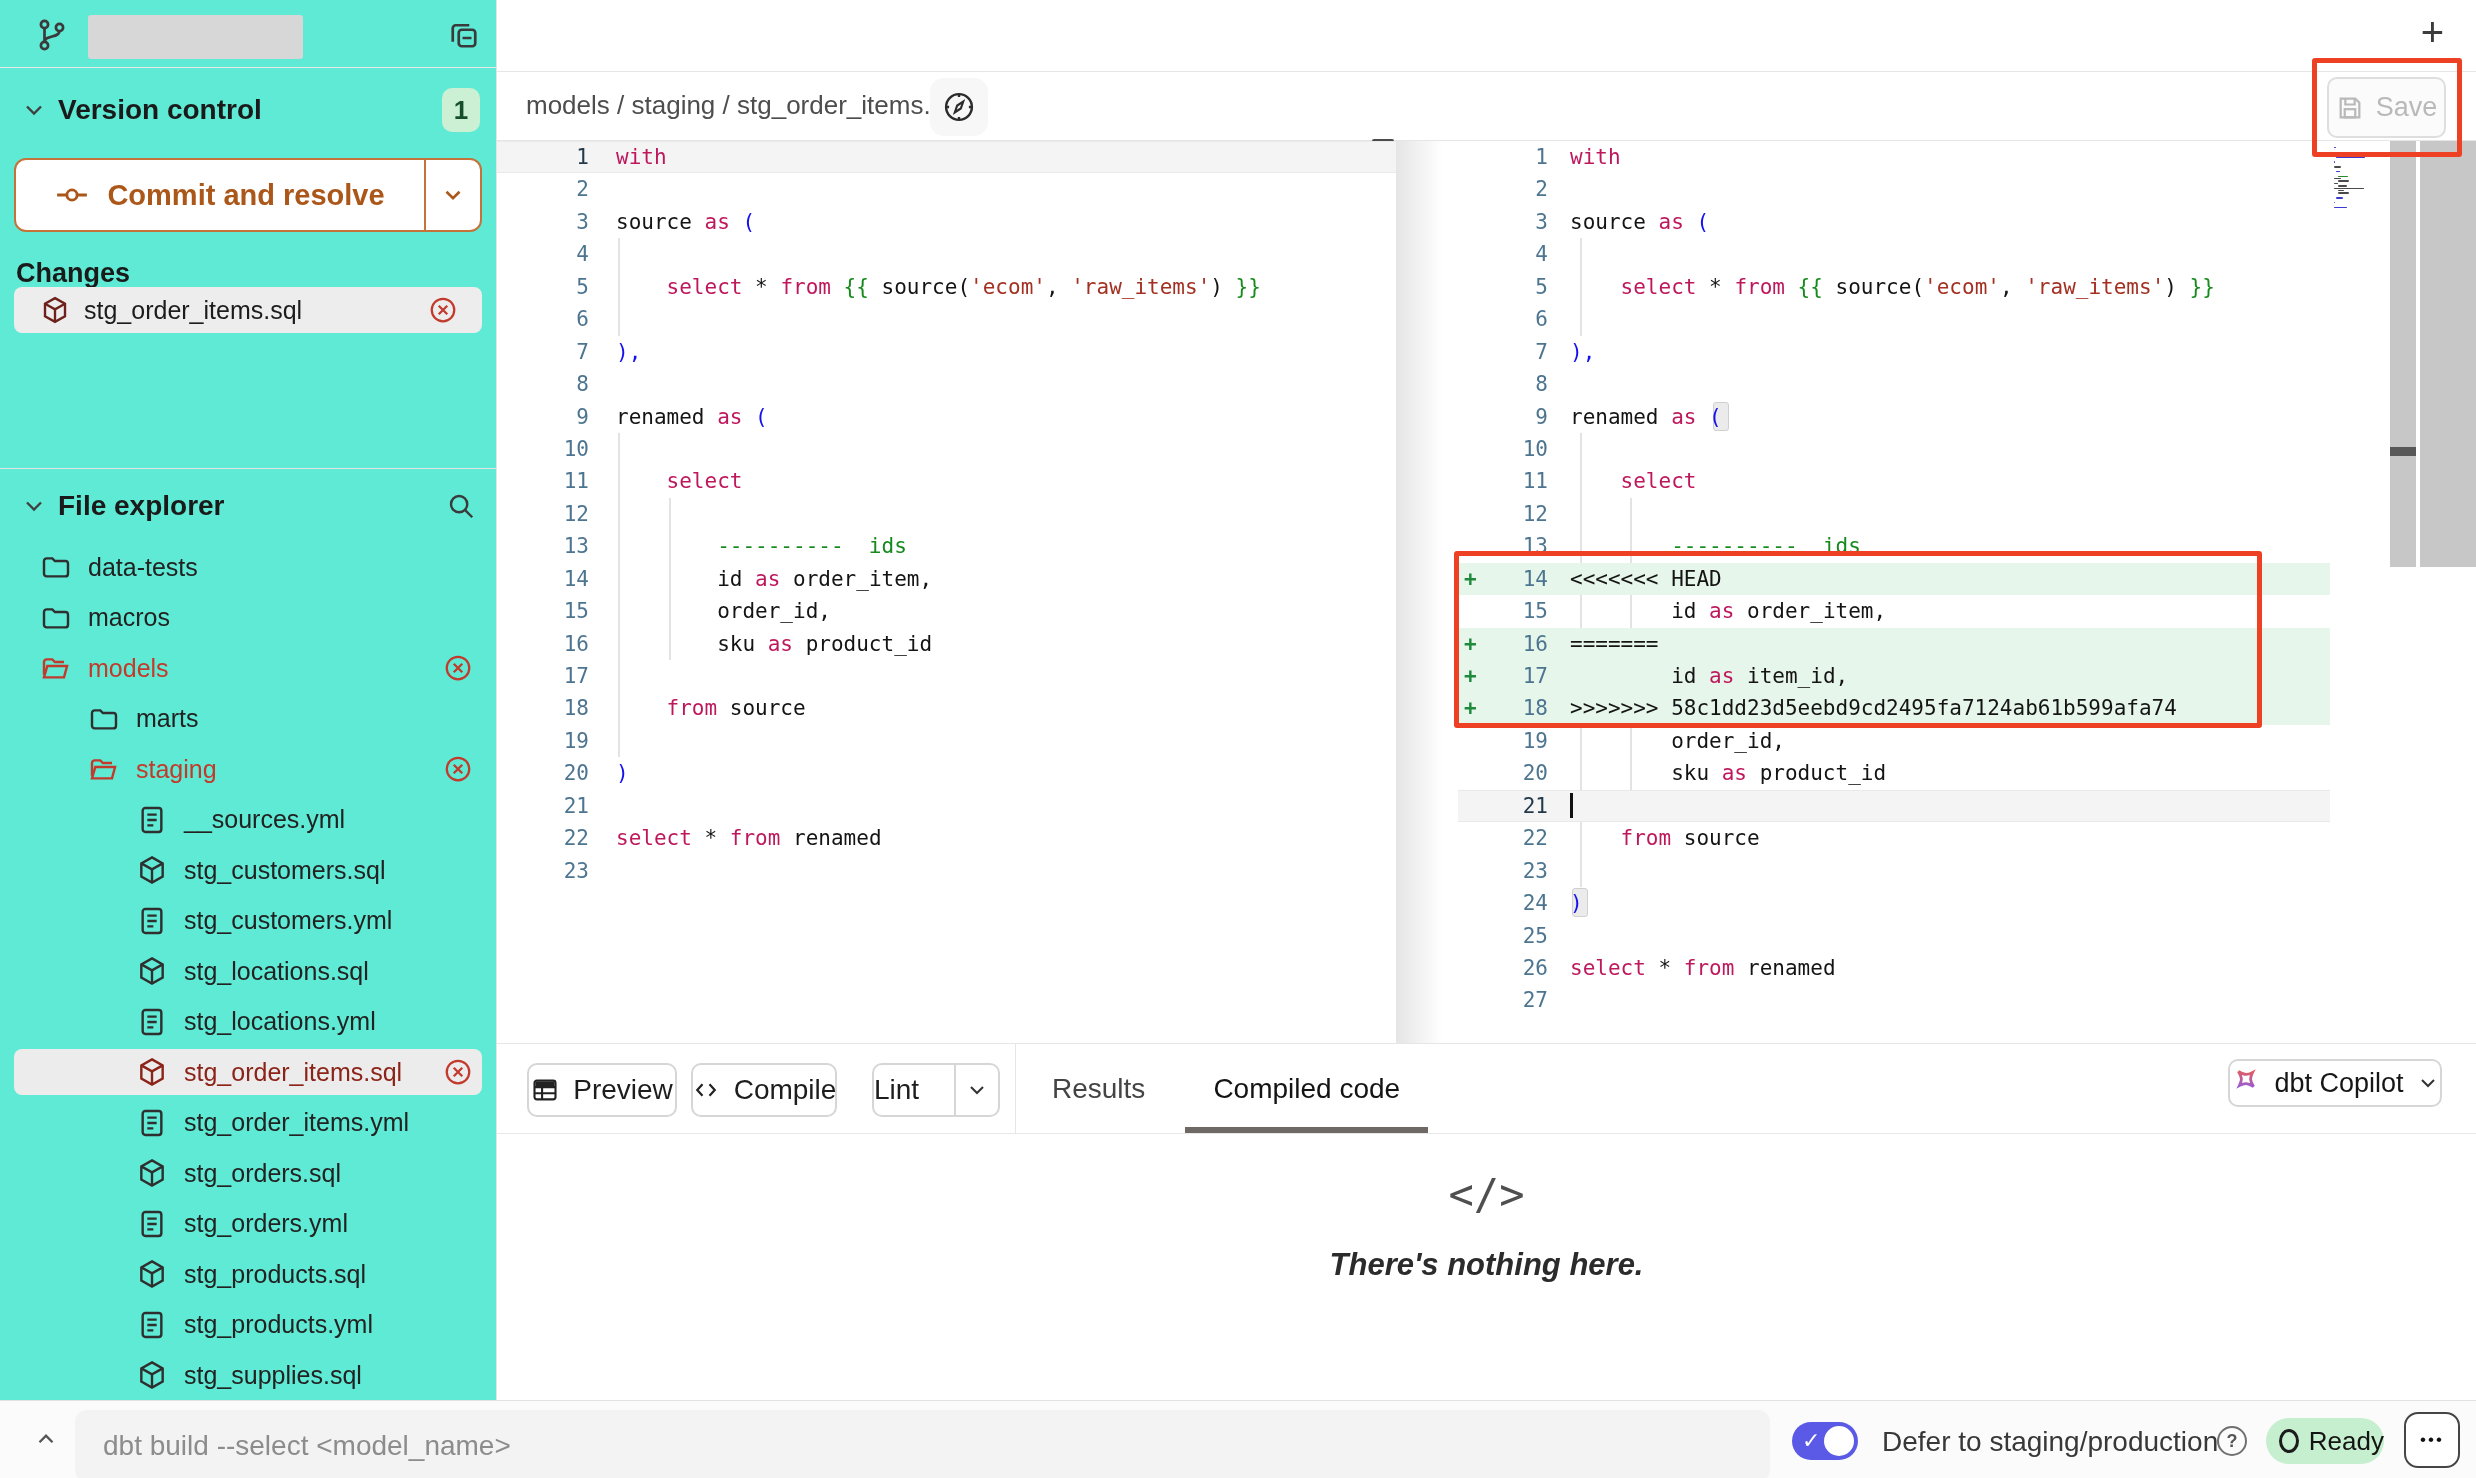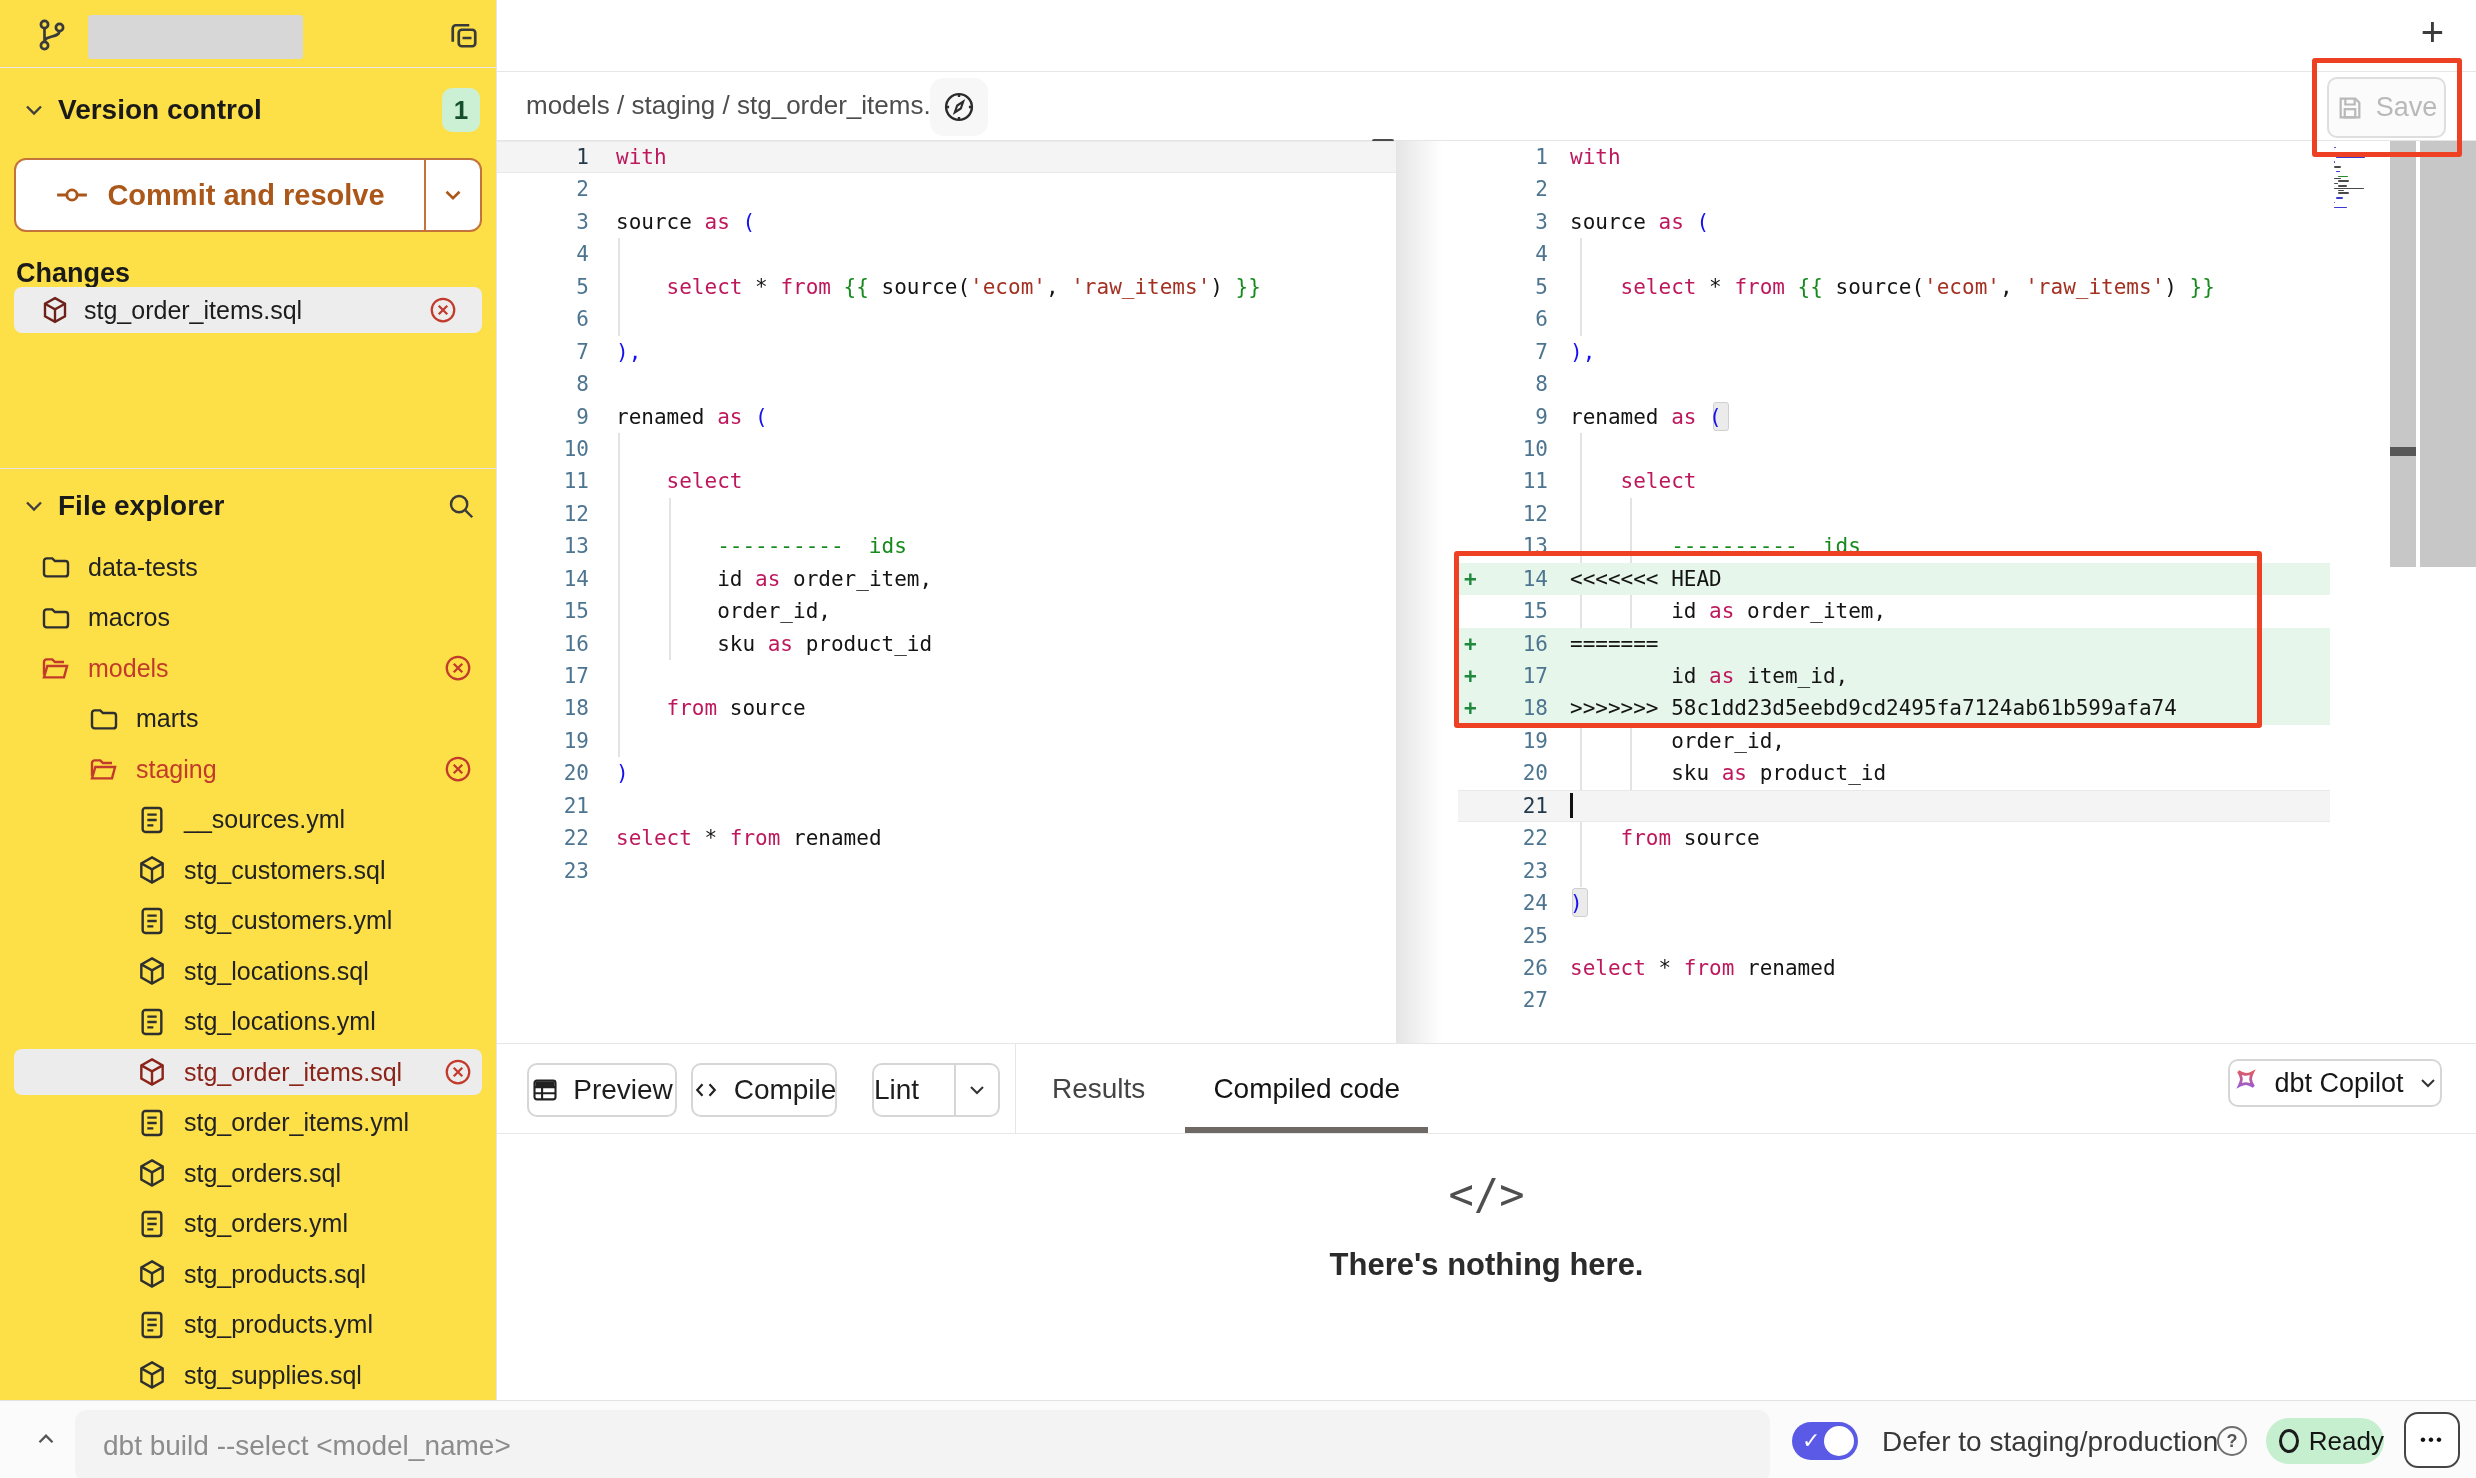--- a/index.html
+++ b/index.html
@@ -3,21 +3,21 @@
 <meta charset="utf-8">
 <style>
   * { margin:0; padding:0; box-sizing:border-box; }
   html,body { width:2476px; height:1478px; overflow:hidden; background:#fff;
               font-family:"Liberation Sans", sans-serif; color:#1d1d1d; }
   .abs { position:absolute; }
   svg { display:block; }
 
   
   #sidebar { position:absolute; left:0; top:0; width:497px; height:1400px;
-             background:#fde047; border-right:1px solid #e4e4e4;padding-left:32px; }
+             background:#5eead4; border-right:1px solid #e4e4e4;padding-left:32px; }
   #sb-top { position:absolute; left:0; top:0; width:100%; height:68px; border-bottom:1px solid #e8e8e8; }
   .redacted { position:absolute; left:88px; top:15px; width:215px; height:44px; background:#d7d7d7; border-radius:3px; }
   .sec-head { position:absolute; left:0; width:100%; height:48px; display:flex; align-items:center; }
   .sec-title { font-size:28px; font-weight:600; color:#1a1a1a; margin-left:10px; }
   .chev { color:#3f3f3f; }
   #vc-badge { position:absolute; right:16px; width:38px; height:44px; border-radius:10px;
               background:#ccf0d4; color:#164f2b; font-size:26px; font-weight:600;
               display:flex; align-items:center; justify-content:center; }
   #commit-btn { position:absolute; left:14px; top:158px; width:468px; height:74px;
                 border:2px solid #c4733b; border-radius:12px; background:#fff;
@@ -130,21 +130,21 @@
   #tb-sep { position:absolute; left:518px; top:0; width:1px; height:89px; background:#e6e6e6; }
   #panel-tabs { position:absolute; left:553px; top:0; height:89px; display:flex; align-items:center; gap:64px; }
   .ptab { font-size:28px; color:#444; position:relative; height:100%; display:flex; align-items:center; padding:0 2px; }
   .ptab.active { color:#141414; font-weight:500; }
   .ptab.active .underline { position:absolute; left:-26px; right:-26px; bottom:0; height:6px; background:#6e6964; }
   #copilot-btn { position:absolute; left:1731px; top:15px; width:214px; height:48px; border-radius:10px;
                  border:2px solid #d6d6d6; background:#fff; display:flex; align-items:center; justify-content:center;
                  gap:12px; font-size:27px; font-weight:500; color:#161616; }
   #empty-state { position:absolute; left:497px; top:1170px; width:1979px; text-align:center; }
   #empty-icon { font-family:"DejaVu Sans Mono",monospace; font-size:42px; color:#4f4f4f; }
-  #empty-title { font-size:31px; font-weight:700; color:#2b2b2b; margin-top:28px; }
+  #empty-title { font-size:31px; font-weight:700; color:#2b2b2b; margin-top:28px;font-style:italic; }
   #empty-sub { font-size:28px; color:#6b6b6b; margin-top:16px; }
 </style>
 </head>
 <body>
 
 <aside id="sidebar">
   <div id="sb-top">
     <span class="abs" style="left:34px;top:17px;">
       <svg width="36" height="36" viewBox="0 0 24 24" fill="none" stroke="#3a3a3a" stroke-width="1.8">
         <circle cx="7" cy="5" r="2.4"></circle>

